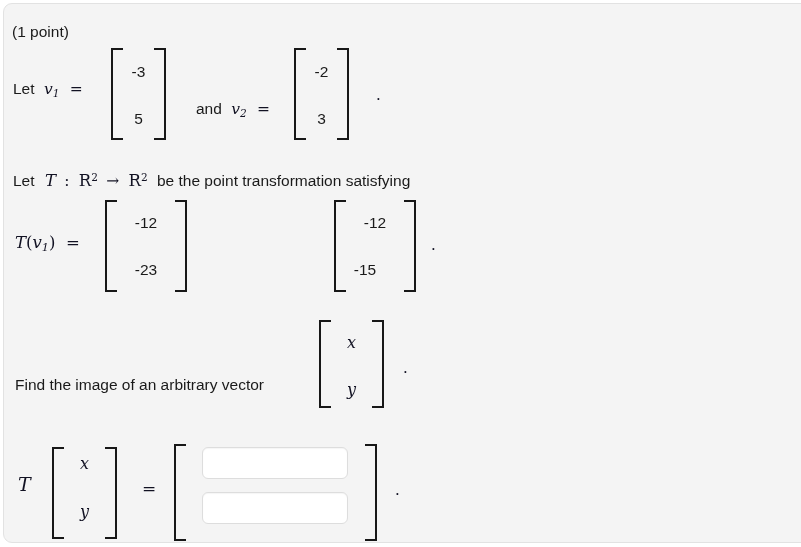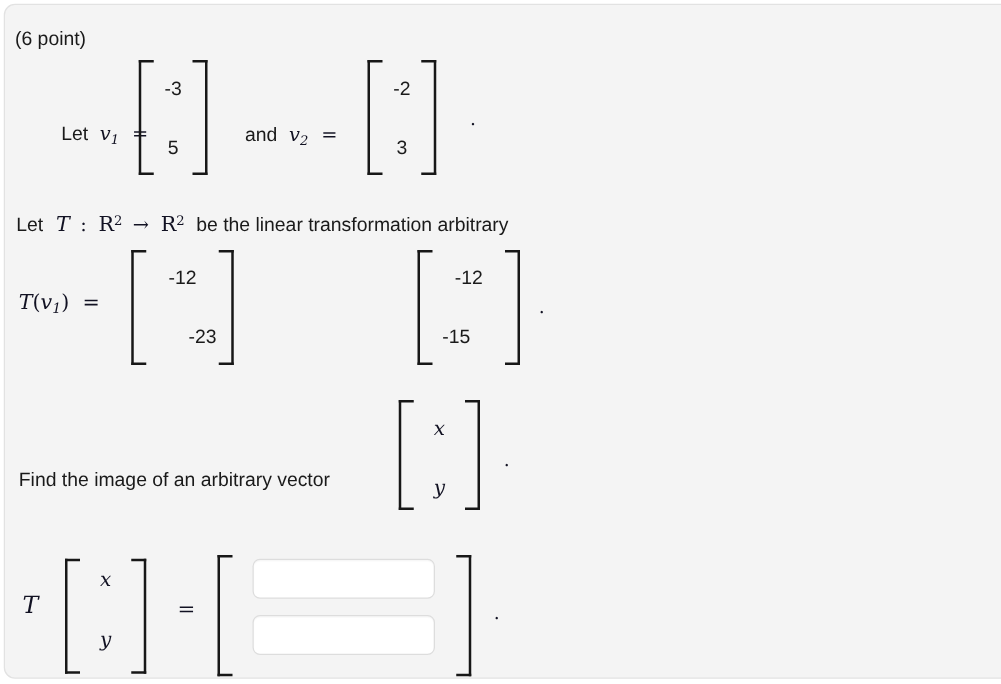--- a/index.html
+++ b/index.html
@@ -110,23 +110,23 @@
     font-size: 15px;
     color: #111122;
     line-height: 1;
   }
 </style>
 </head>
 <body>
 
 <div id="problem-card">
 
-  <span class="txt" style="left:8px; top:20px;">(6 point)</span>
-
-  <span class="txt" style="left:9px; top:96px;margin-left:36px;">
+  <span class="txt" style="left:8px; top:20px;">(1 point)</span>
+
+  <span class="txt" style="left:9px; top:77px;">
     <span>Let</span>
     <span class="mathi" style="margin-left:5px;">v</span><span class="mathi sub">1</span>
     <span class="eqsign" style="margin-left:6px;">=</span>
   </span>
 
   <div class="bracket left" style="left:107px; top:44px; width:12px; height:92px;"></div>
   <div class="bracket right" style="left:150px; top:44px; width:12px; height:92px;"></div>
   <span class="cell" style="left:107px; top:60px; width:55px;">-3</span>
   <span class="cell" style="left:107px; top:107px; width:55px;">5</span>
 
@@ -143,32 +143,32 @@
 
   <span class="period" style="left:372px; top:84px;">.</span>
 
   <span class="txt" style="left:9px; top:168px;">
     <span>Let</span>
     <span class="mathi" style="margin-left:6px; font-size:16.5px;">T</span>
     <span class="mathr" style="margin-left:4px;">:</span>
     <span class="mathr" style="margin-left:5px; font-size:16.5px;">R</span><span class="mathr sup">2</span>
     <span class="mathr" style="margin-left:4px;">→</span>
     <span class="mathr" style="margin-left:5px; font-size:16.5px;">R</span><span class="mathr sup">2</span>
-    <span style="margin-left:5px;">be the linear transformation arbitrary</span>
+    <span style="margin-left:5px;">be the point transformation satisfying</span>
   </span>
 
   <span class="txt" style="left:11px; top:230px; font-size:16.5px;">
     <span class="mathi">T</span><span class="mathr">(</span><span class="mathi">v</span><span class="mathi sub">1</span><span class="mathr">)</span>
     <span class="eqsign" style="margin-left:6px;">=</span>
   </span>
 
   <div class="bracket left" style="left:101px; top:196px; width:12px; height:92px;"></div>
   <div class="bracket right" style="left:171px; top:196px; width:12px; height:92px;"></div>
   <span class="cell" style="left:101px; top:211px; width:82px;">-12</span>
-  <span class="cell" style="left:108px; top:258px; width:100px;">-23</span>
+  <span class="cell" style="left:92px; top:258px; width:100px;">-23</span>
 
 
   <div class="bracket left" style="left:330px; top:196px; width:12px; height:92px;"></div>
   <div class="bracket right" style="left:400px; top:196px; width:12px; height:92px;"></div>
   <span class="cell" style="left:330px; top:211px; width:82px;">-12</span>
   <span class="cell" style="left:330px; top:258px; width:62px;">-15</span>
 
   <span class="period" style="left:427px; top:234px;">.</span>
 
   <span class="txt" style="left:11px; top:353px;margin-top:20px;">Find the image of an arbitrary vector</span>

